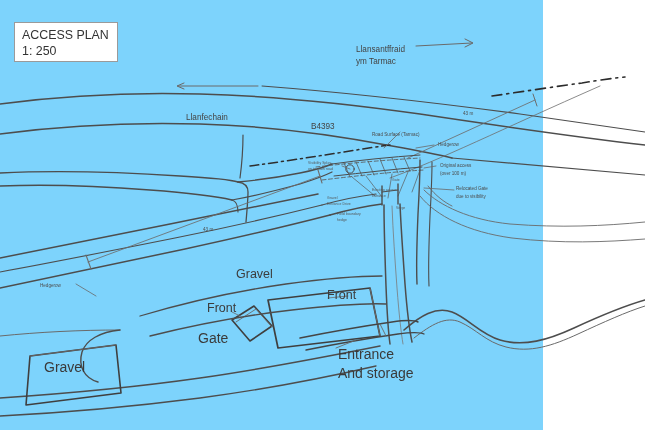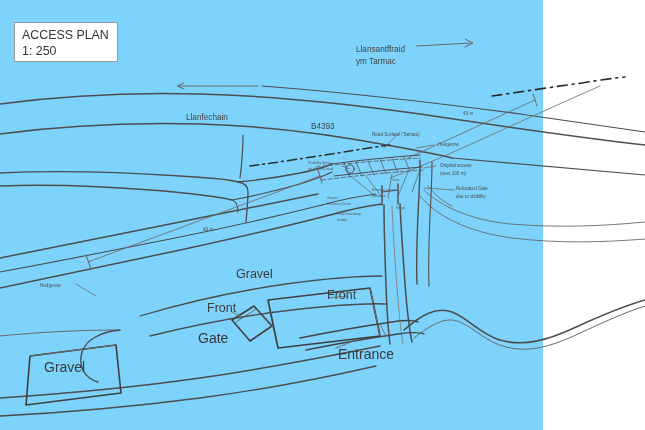--- a/index.html
+++ b/index.html
@@ -195,14 +195,15 @@
 
   <span class="lbl big" style="left:207px;top:301px;">Front</span>
 
   <span class="lbl big" style="left:327px;top:288px;">Front</span>
 
   <span class="lbl huge" style="left:198px;top:330px;">Gate</span>
 
   <span class="lbl huge" style="left:44px;top:359px;">Gravel</span>
 
   <span class="lbl huge" style="left:338px;top:346px;">Entrance</span>
+  <span class="lbl huge" style="left:338px;top:365px;">And storage</span>
 
 </div>
 
 </body></html>

